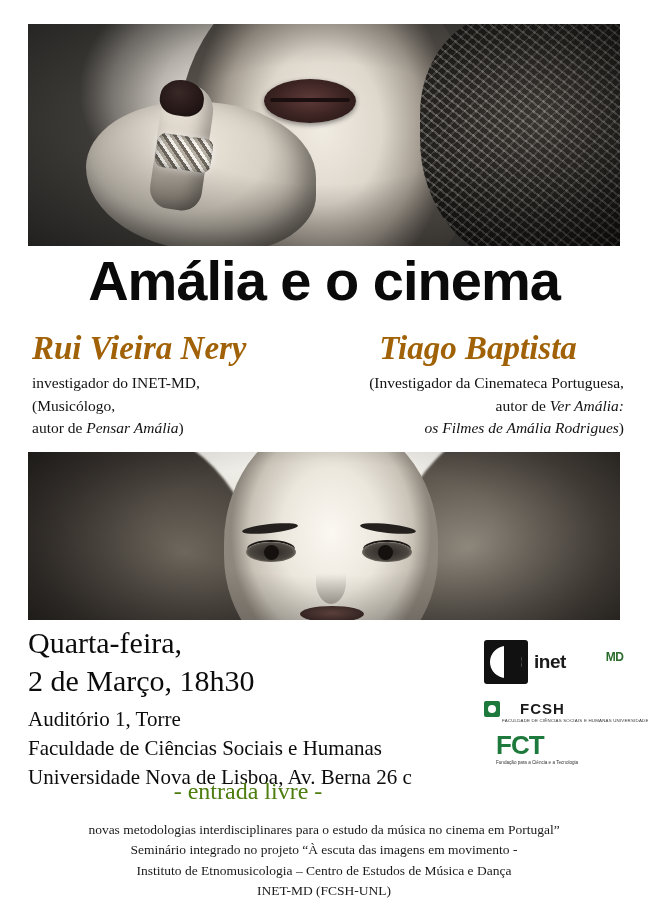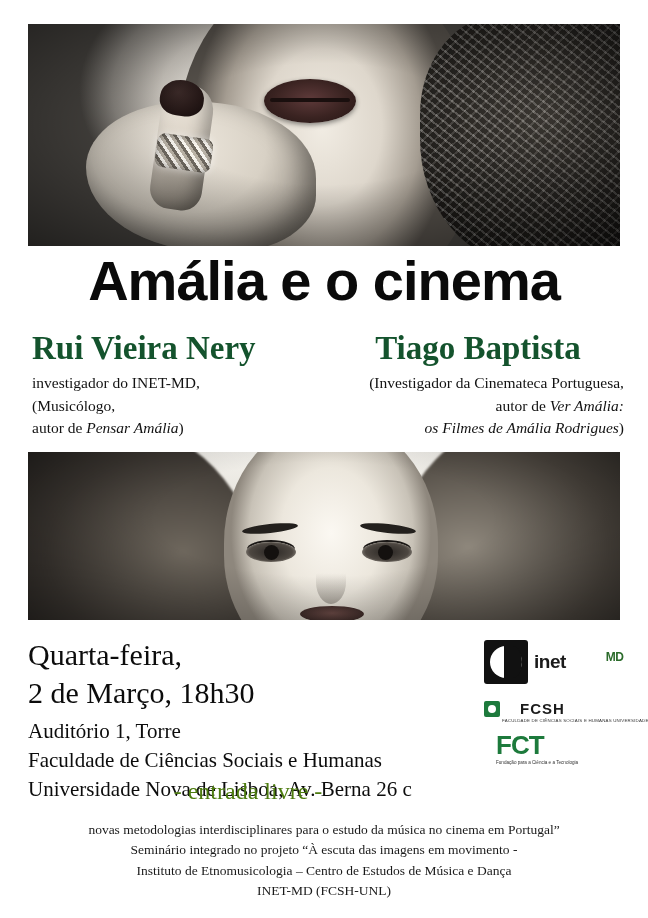--- a/index.html
+++ b/index.html
@@ -137,22 +137,23 @@
     width: 600px;
     display: flex;
     justify-content: space-between;
   }
   .speaker { width: 292px; }
   .speaker .name {
     font-family: "Liberation Serif", serif;
     font-weight: 700;
     font-size: 33px;
     line-height: 1.1;
-    color: #14532d;
+    color: #a16207;
     margin-bottom: 6px;
+    font-style: italic;
   }
   .speaker.left .name { text-align: left; padding-left: 8px; }
   .speaker.right .name { text-align: center; }
   .speaker .aff {
     font-size: 15.5px;
     line-height: 1.45;
     color: #121212;
   }
   .speaker.left .aff { text-align: left; padding-left: 8px; }
   .speaker.right .aff { text-align: right; }
@@ -244,21 +245,20 @@
   .details {
     position: absolute;
     left: 28px;
     top: 624px;
     width: 470px;
   }
   .details .when {
     font-size: 30px;
     line-height: 1.25;
     color: #0c0c0c;
-    margin-top: 12px;
   }
   .details .where {
     margin-top: 6px;
     font-size: 21px;
     line-height: 1.38;
     color: #0c0c0c;
   }
   .free {
     position: absolute;
     left: 28px;

